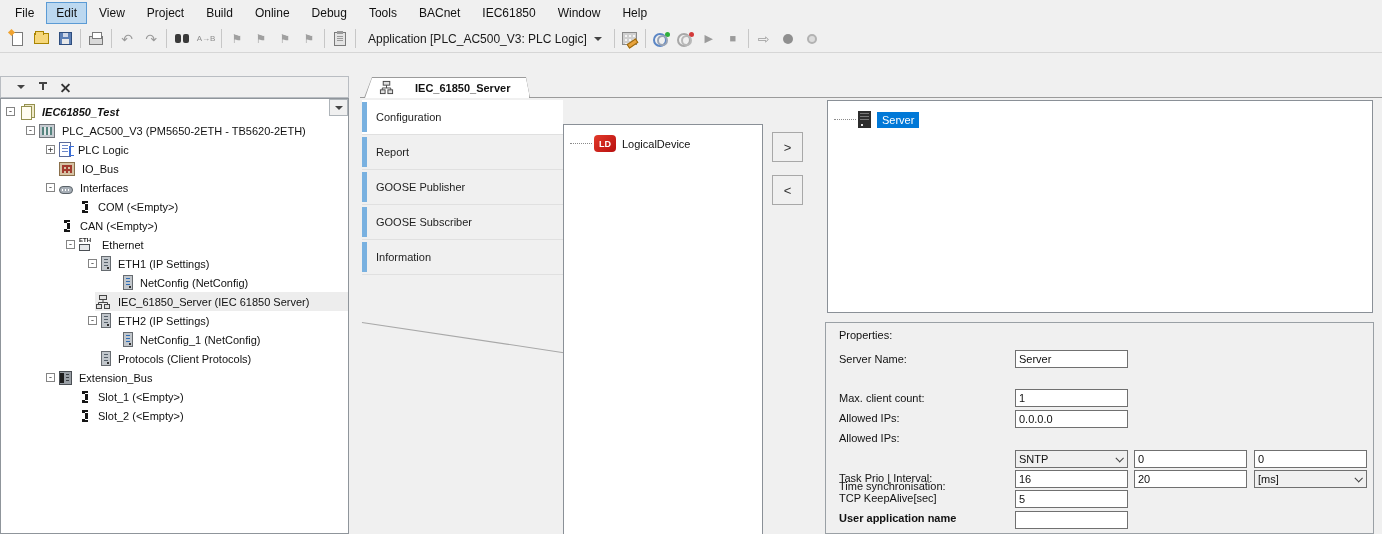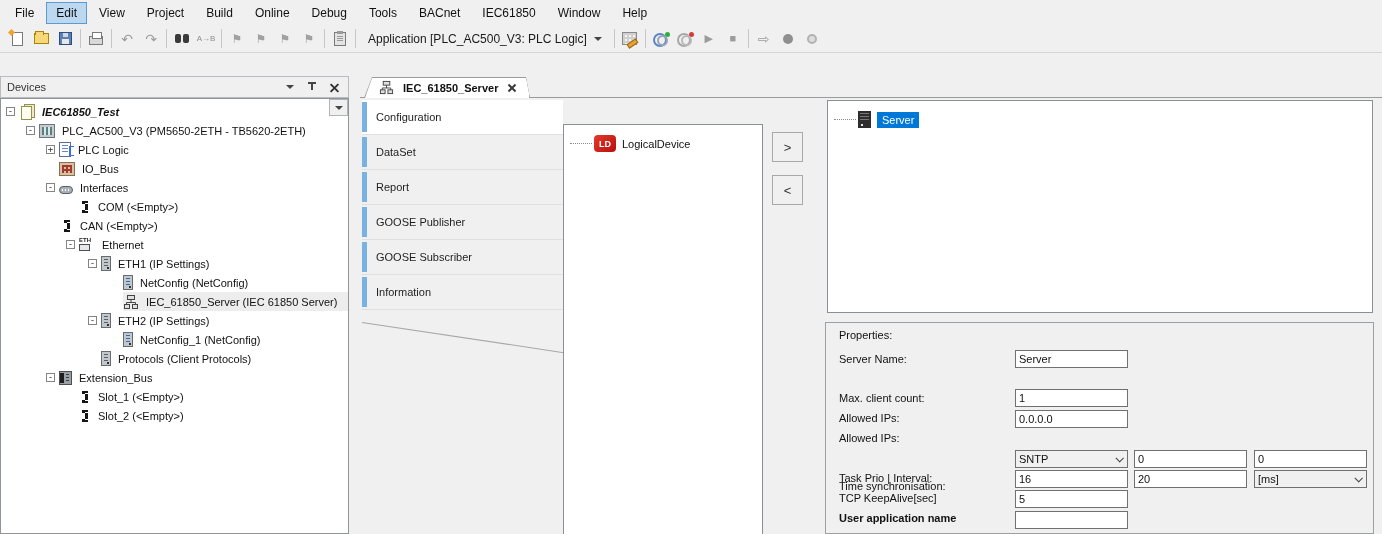--- a/index.html
+++ b/index.html
@@ -118,21 +118,21 @@
   .ic-extbus::after { content:""; position:absolute; right:2px; top:2px; width:3px; height:9px;
       background:repeating-linear-gradient(#3a3f44 0 1px,transparent 1px 3px); }
   .ic-net svg { display:block; }
 
   
   .tabline { position:absolute; left:360px; top:97px; width:1022px; height:1px; background:#9b9b9b; }
   .edtab { position:absolute; left:364px; top:77px; height:21px; width:166px;
            clip-path:polygon(8px 0, 162px 0, 166px 100%, 0 100%); background:#9b9b9b; }
   .edtab .inner { position:absolute; left:1px; top:1px; right:1px; bottom:0; background:#fff;
            clip-path:polygon(7px 0, 161px 0, 165px 100%, 0 100%);
-           display:flex; align-items:center; padding-left:14px; gap:8px; }
+           display:flex; align-items:center; padding-left:14px; gap:20px; }
   .edtab .ttl { font-weight:bold; font-size:11px; color:#111; }
   .tcross { position:relative; width:8px; height:8px; margin-left:2px; }
   .tcross::before,.tcross::after { content:""; position:absolute; left:-1px; top:3px; width:10px; height:2px; background:#3a3a3a; }
   .tcross::before { transform:rotate(45deg); } .tcross::after { transform:rotate(-45deg); }
 
   .sidestrip { position:absolute; left:362px; top:100px; width:201px; height:256px; background:#f0f0f0;
                clip-path:polygon(0 0,201px 0,201px 252px,0 222px); }
   .stab { position:relative; height:35px; display:flex; align-items:center; padding-left:14px;
           border-bottom:1px solid #e0e0e0; color:#1e1e1e; cursor:default; }
   .stab::before { content:""; position:absolute; left:0; top:2px; bottom:2px; width:5px; background:#79b1e0; }
@@ -246,21 +246,20 @@
     <span class="tbi gtxt">⇨</span>
     <span class="tbi">
         <span class="i-dot"></span>
       </span>
     <span class="tbi">
         <span class="i-ring"></span>
       </span>
   </div>
 
   <div class="devheader">
-    <span class="title">Devices</span>
     <span class="hicon">
         <span class="tri-dn"></span>
       </span>
     <span class="hicon">
         <span class="pin"></span>
       </span>
     <span class="hicon">
         <span class="cross"></span>
       </span>
   </div>
@@ -319,21 +318,21 @@
     <div class="trow" style="padding-left:87px">
       <span class="exp">-</span>
       <span class="ic ic-dev"></span>
       <span class="lbl">ETH1 (IP Settings)</span>
     </div>
     <div class="trow" style="padding-left:109px">
       <span class="spc"></span>
       <span class="ic ic-dev nc"></span>
       <span class="lbl">NetConfig (NetConfig)</span>
     </div>
-    <div class="trow sel" style="padding-left:109px">
+    <div class="trow sel" style="padding-left:81px">
       <span class="spc"></span>
       <span class="selfill">
         <span class="ic ic-net">
             <svg width="16" height="16" viewBox="0 0 16 16">
               <rect x="4.5" y="1.5" width="7" height="4" fill="#e0e0e0" stroke="#444"></rect>
               <path d="M8 5.5 v3 M3.5 8.5 h9 M3.5 8.5 v2 M12.5 8.5 v2" stroke="#444" fill="none"></path>
               <rect x="1.5" y="10.5" width="5" height="4" fill="#e0e0e0" stroke="#444"></rect>
               <rect x="9.5" y="10.5" width="5" height="4" fill="#e0e0e0" stroke="#444"></rect>
             </svg>
           </span>
@@ -390,23 +389,20 @@
       <span class="ttl">IEC_61850_Server</span>
       <span class="tcross"></span>
     </div>
   </div>
 
   <div class="sidestrip">
     <div class="stab active">
         <span>Configuration</span>
       </div>
     <div class="stab">
-        <span>DataSet</span>
-      </div>
-    <div class="stab">
         <span>Report</span>
       </div>
     <div class="stab">
         <span>GOOSE Publisher</span>
       </div>
     <div class="stab">
         <span>GOOSE Subscriber</span>
       </div>
     <div class="stab">
         <span>Information</span>

